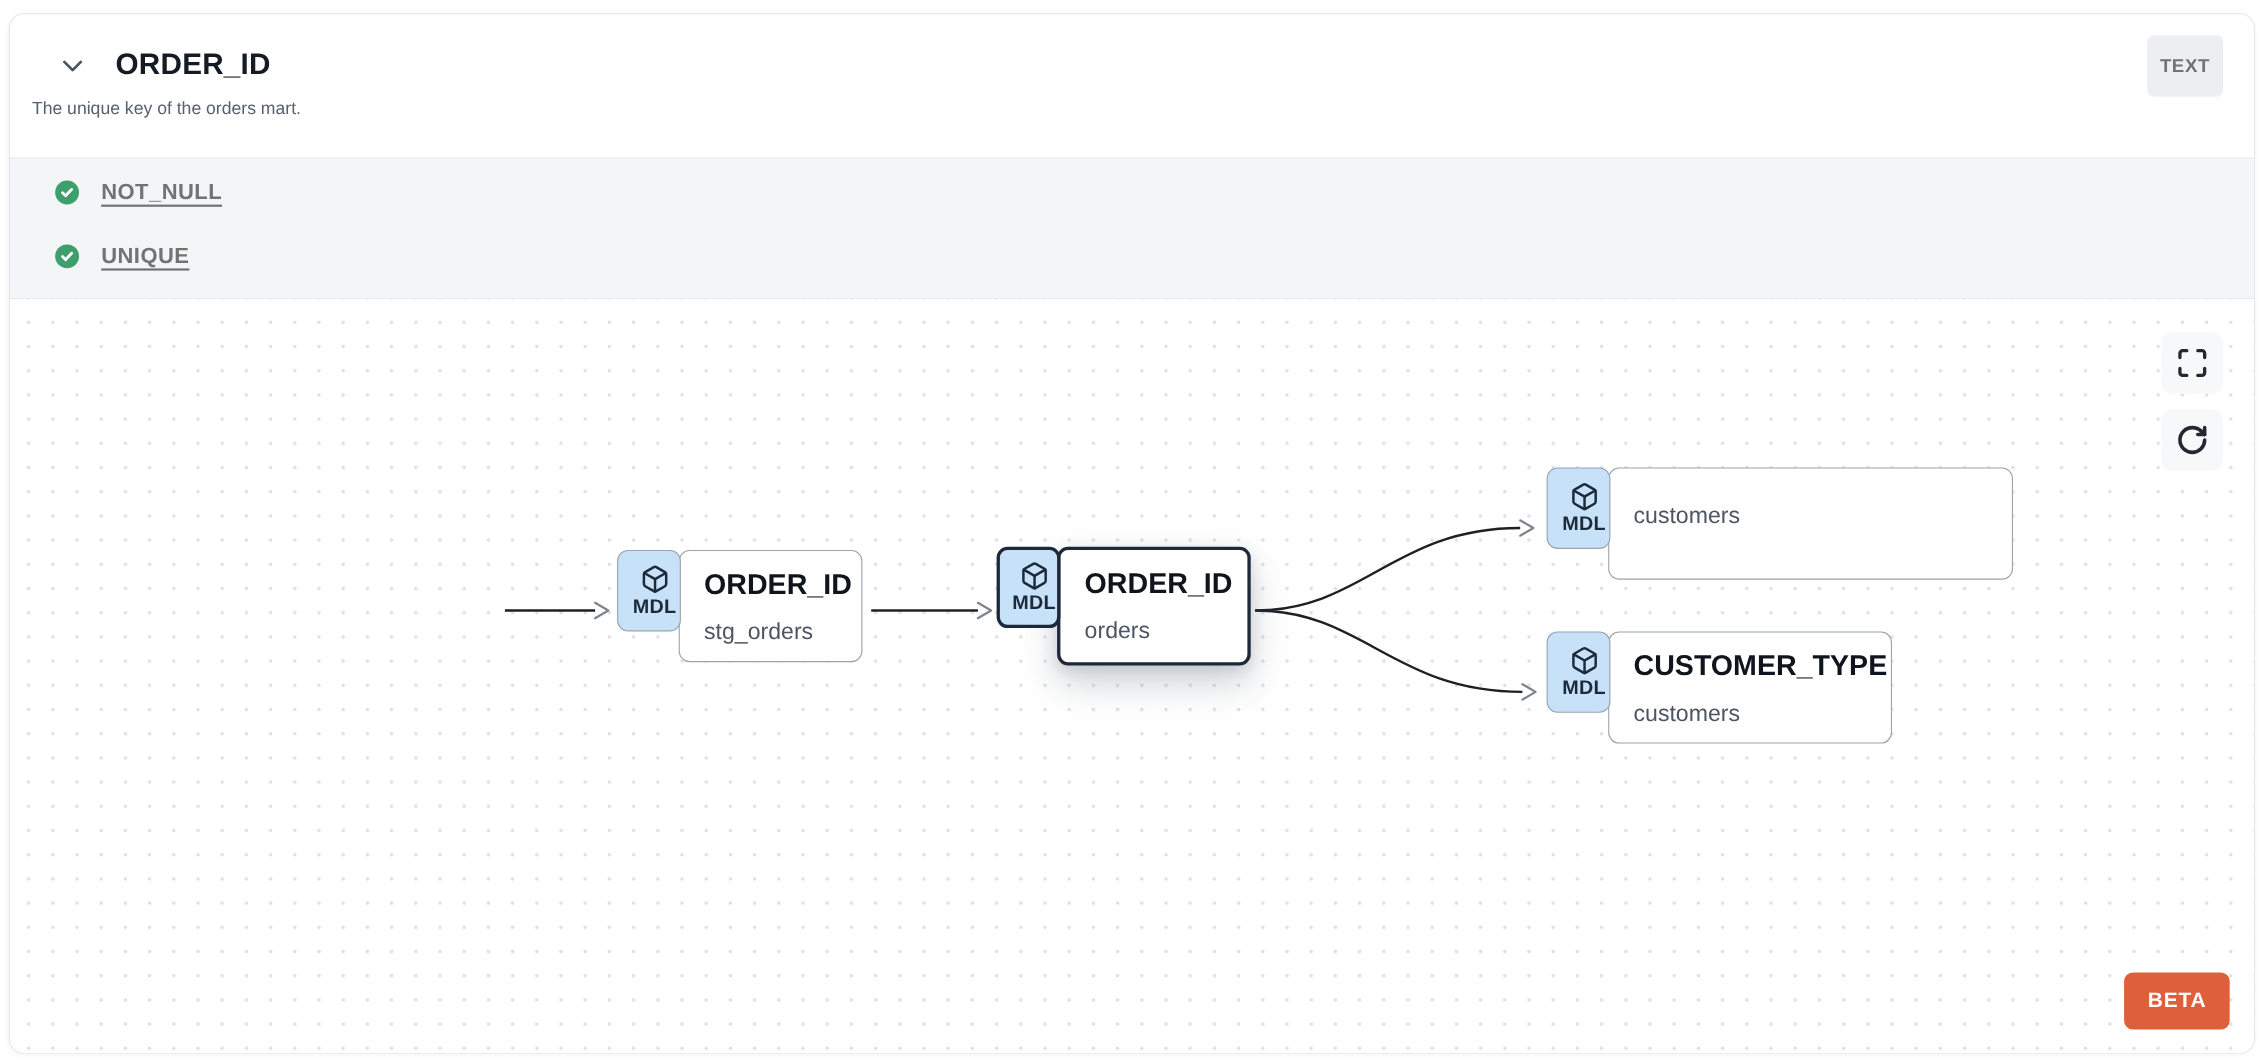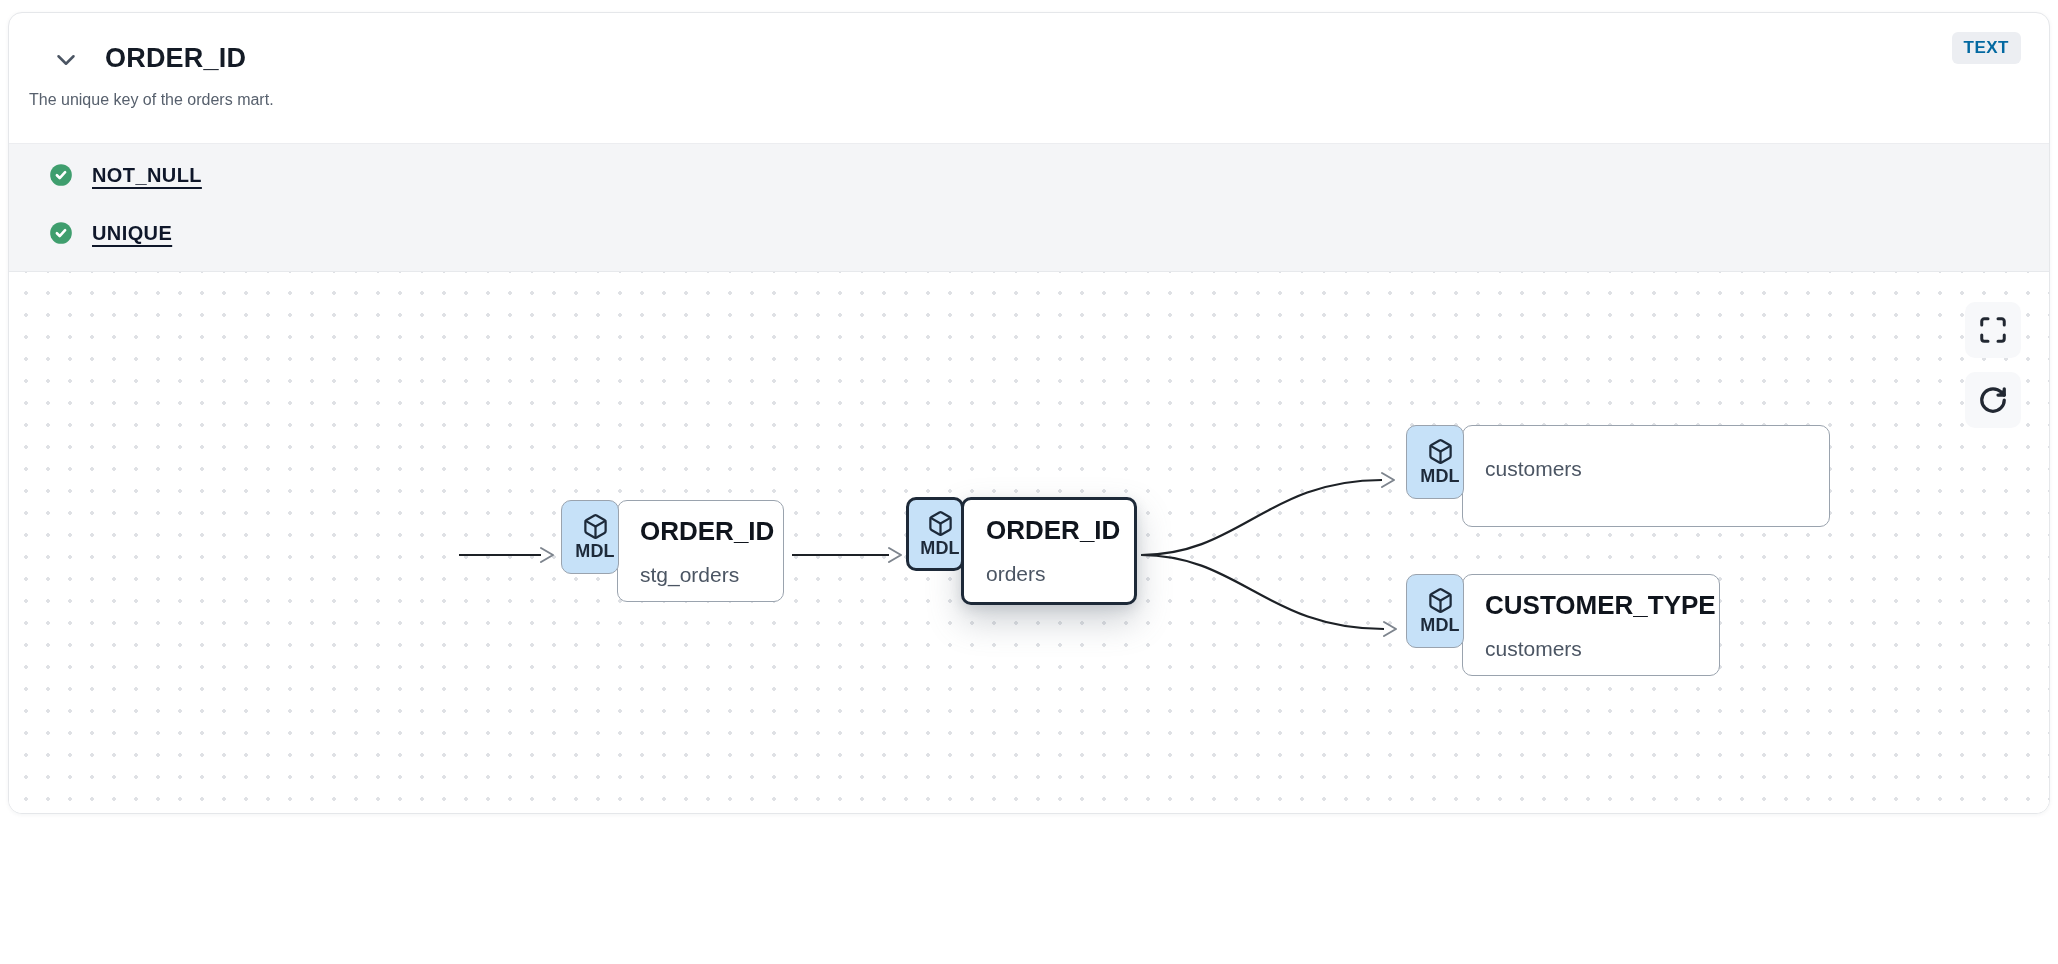--- a/index.html
+++ b/index.html
@@ -1,39 +1,39 @@
 <!DOCTYPE html>
 <html><head>
 <meta charset="utf-8">
 <style>
   * { margin:0; padding:0; box-sizing:border-box; }
   html,body { width:2058px; height:964px; background:#ffffff;
     font-family:"Liberation Sans", sans-serif; overflow:hidden; }
 
-  .card { position:absolute; left:8px; top:12px; width:2042px; height:802px;
+  .card { position:absolute; left:8px; top:12px; width:2042px; height:946px;
     background:#ffffff; border:1px solid #e5e7ea; border-radius:14px;
     box-shadow:0 1px 4px rgba(20,30,50,.05); overflow:hidden; }
 
   
   .hdr-chevron { position:absolute; left:42px; top:32px; width:30px; height:30px;
     color:#4b5563; cursor:pointer; background:none; border:none; }
   .hdr-title { position:absolute; left:96px; top:30px; font-size:27px; font-weight:700;
     color:#141b26; letter-spacing:.2px; }
   .type-badge { position:absolute; right:28px; top:19px; background:#eceef2;
-    color:#0369a1; font-size:17px; font-weight:700; letter-spacing:.5px;
-    padding:6px 12px; border-radius:6px; }
+    color:#737373; font-size:17px; font-weight:700; letter-spacing:.5px;
+    padding:18px 12px; border-radius:6px; }
   .hdr-desc { position:absolute; left:20px; top:78px; font-size:16px; color:#57606d; }
 
   
   .tests { position:absolute; left:0; top:130px; width:100%; height:129px;
     background:#f4f5f7; border-top:1px solid #ecedf0; border-bottom:1px solid #e7e9ec; }
   .test-row { position:absolute; left:39px; height:26px; display:flex; align-items:center; gap:18px; }
   .test-row.r0 { top:18px; } .test-row.r1 { top:76px; }
   .check { width:26px; height:26px; color:#3f9e6e; }
-  .test-link { font-size:20px; font-weight:600; letter-spacing:.4px; color:#0f172a;
+  .test-link { font-size:20px; font-weight:600; letter-spacing:.4px; color:#737373;
     text-decoration:underline; text-underline-offset:5px; cursor:pointer; }
 
   
   .canvas { position:absolute; left:0; top:259px; width:2040px; height:686px; background:#ffffff;
     background-image:radial-gradient(circle, #dfe1e5 1.7px, transparent 1.8px);
     background-size:22px 22px; background-position:6px 10px; }
   .edges { position:absolute; left:0; top:0; width:2040px; height:686px; }
 
   .node { position:absolute; display:flex; align-items:flex-start; cursor:pointer; }
   .node-badge { width:58px; height:74px; border:1px solid #9aa3ae; border-radius:10px;

